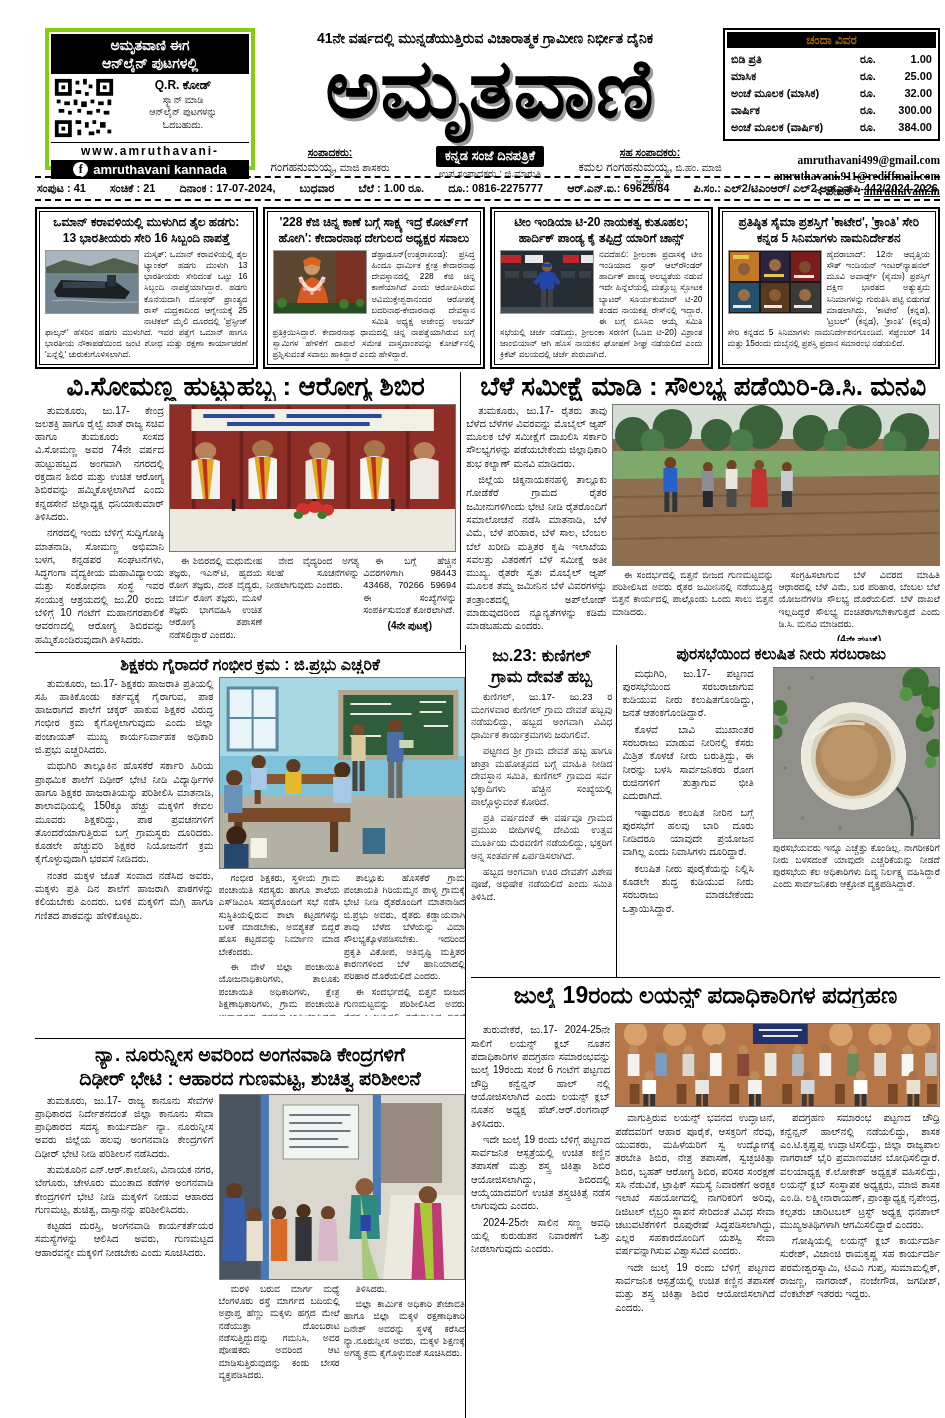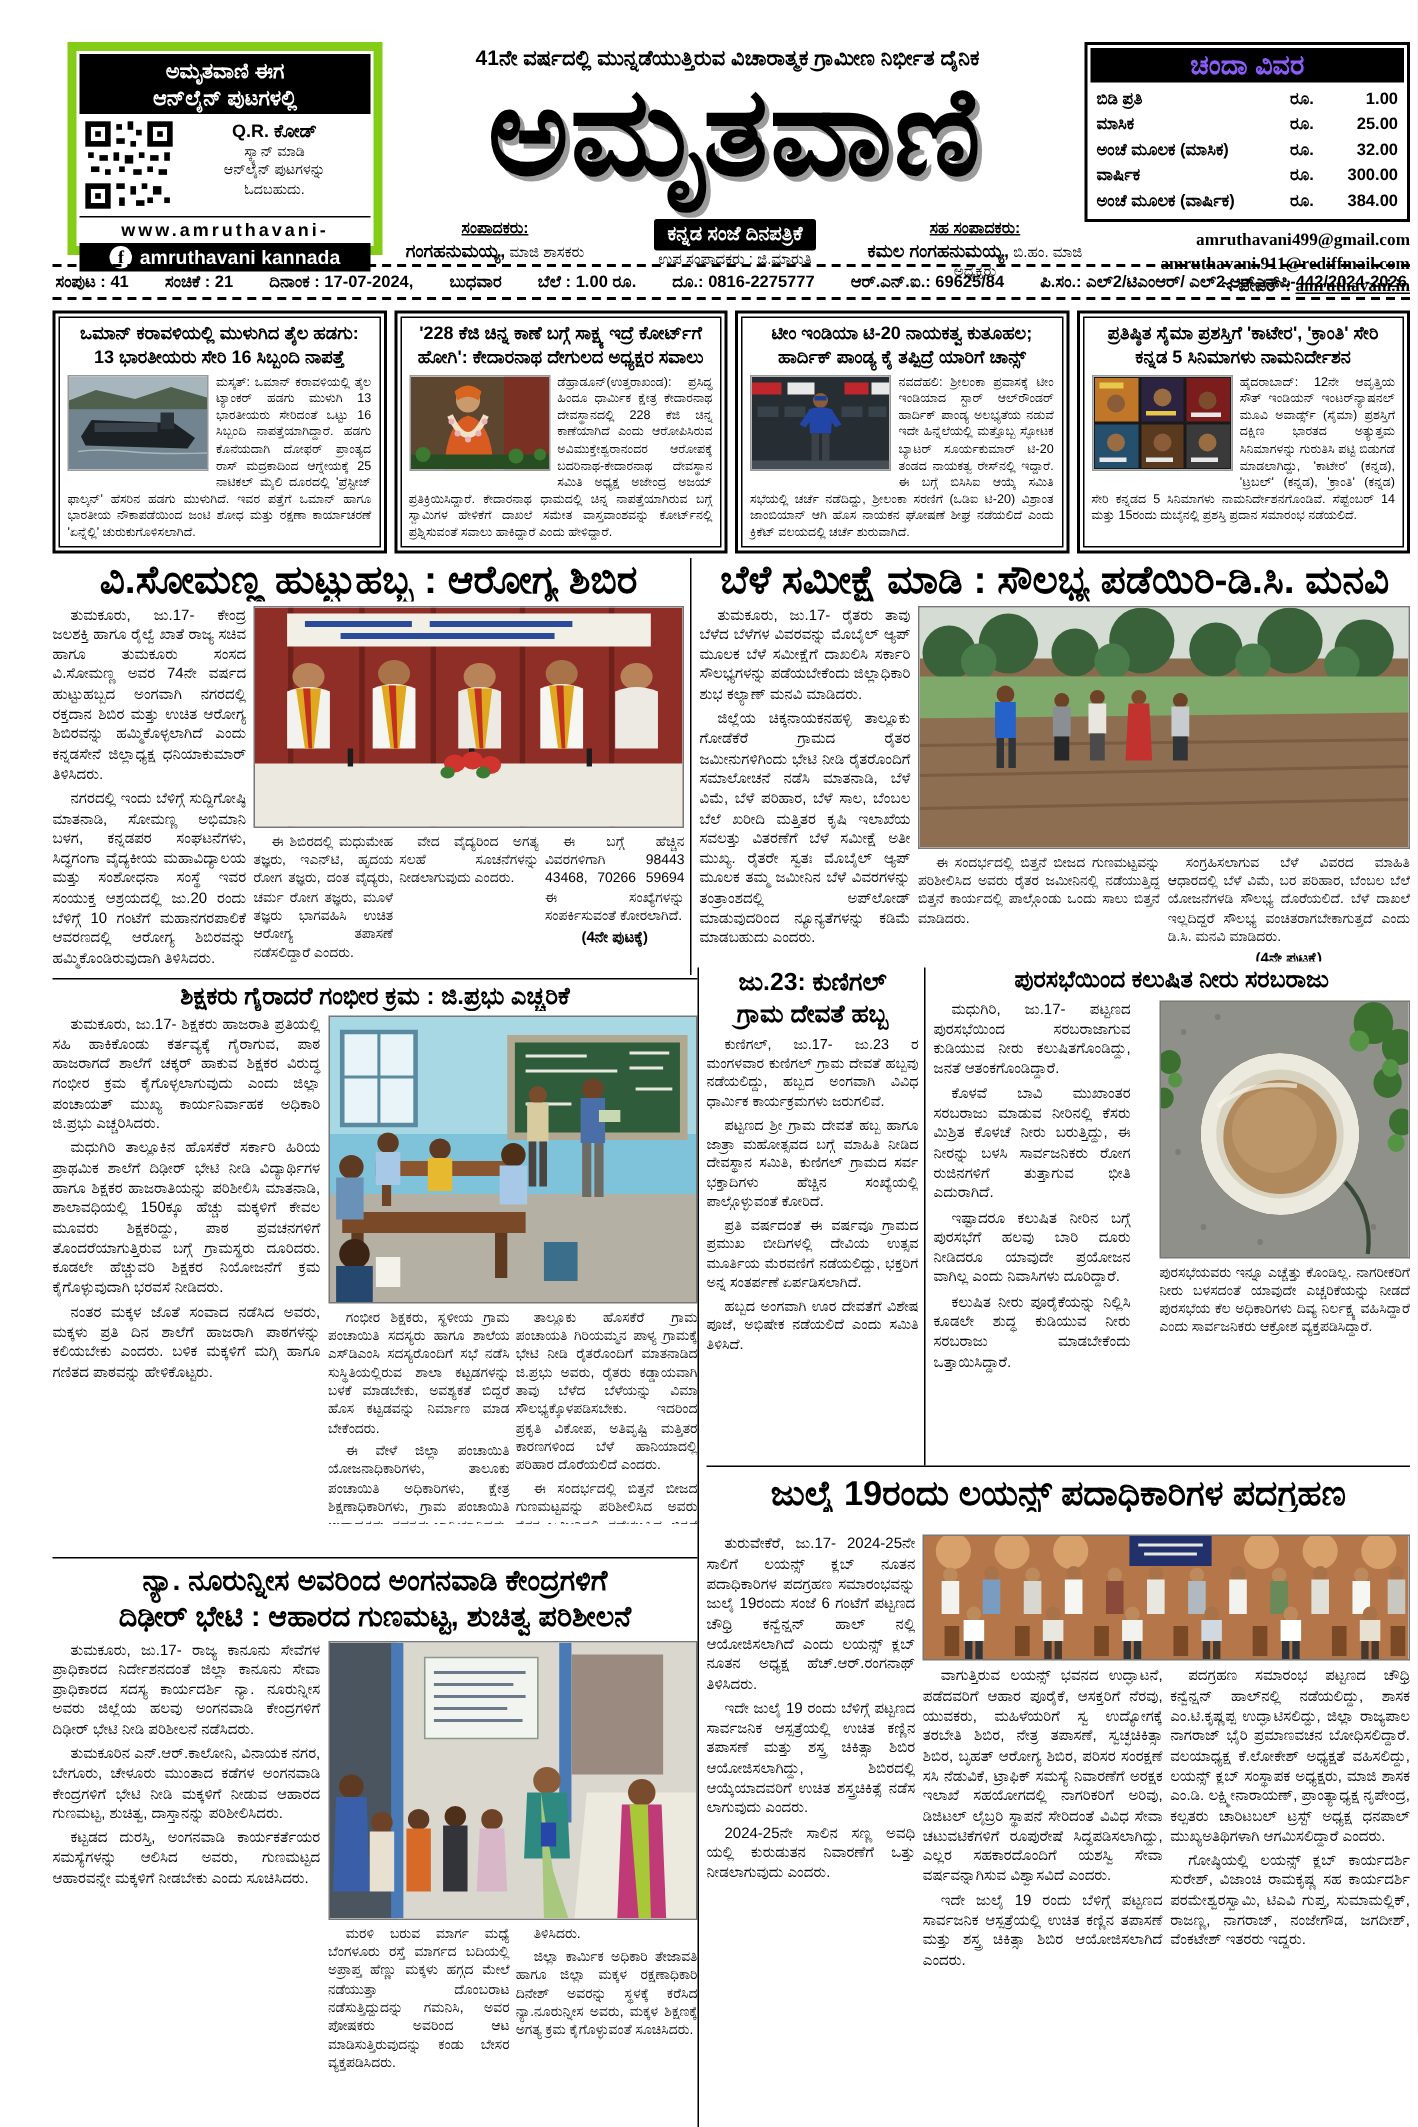--- a/index.html
+++ b/index.html
@@ -2,41 +2,41 @@
 <html><head>
 <meta charset="utf-8">
 <style>
   html,body{margin:0;padding:0;background:#e8e8e8}
   #page{position:relative;width:945px;height:1418px;background:#fff;color:#000;
         font-family:"Liberation Sans","DejaVu Sans",sans-serif;overflow:hidden;margin:0 auto}
   .abs{position:absolute}
   p{margin:0 0 3px 0;text-indent:12px}
   .jt{text-align:justify}
   
-  .online-box{left:45px;top:28px;width:210px;height:142px;border:6px solid #84cc16;padding:2px;box-sizing:border-box}
+  .online-box{left:45px;top:28px;width:210px;height:142px;border:4px solid #84cc16;padding:2px;box-sizing:border-box}
   .ob-head{background:#000;color:#fff;text-align:center;font-weight:bold;font-size:14px;line-height:1.3;padding:2px 0}
   .ob-mid{display:flex;gap:4px;padding:3px 2px}
   .qr{width:62px;height:62px;flex:none}
   .ob-txt{flex:1;text-align:center;font-size:9.5px;line-height:1.35}
   .ob-txt .b{font-size:12px;font-weight:bold}
   .ob-url{text-align:center;font-weight:bold;font-size:12px;letter-spacing:2px;border-top:1px solid #000;padding-top:1px}
   .ob-fb{background:#000;color:#fff;display:flex;align-items:center;gap:5px;justify-content:center;
          font-weight:bold;font-size:13px;padding:2px 0;margin-top:2px}
   .fb-ic{background:#fff;color:#000;border-radius:50%;width:15px;height:15px;display:inline-flex;
          align-items:center;justify-content:center;font-family:"Liberation Serif",serif;font-weight:bold;font-size:12px}
   .tagline{left:245px;top:30px;width:480px;text-align:center;font-weight:bold;font-size:14px}
   .masthead{left:230px;top:46px;width:520px;text-align:center;font-size:82px;font-weight:bold;
             line-height:1.05;letter-spacing:1px;text-shadow:3px 3px 0 #9a9a9a;white-space:nowrap}
   .mast-row{left:250px;top:146px;width:480px;display:flex;font-size:10px;line-height:1.3}
   .mast-cell{flex:1;text-align:center}
   .mast-label{text-decoration:underline;font-weight:bold;font-size:10.5px}
-  .mast-name{font-weight:bold;font-size:12px}
+  .mast-name{font-weight:normal;font-size:12px}
   .badge{display:inline-block;background:#000;color:#fff;font-weight:bold;font-size:13px;padding:2px 9px;border-radius:2px}
   .subs{left:723px;top:28px;width:217px;border:2px solid #000;box-sizing:border-box;padding:2px}
-  .subs-title{background:#000;color:#8b5cf6;text-align:center;font-weight:bold;font-size:18px;padding:1px 0}
+  .subs-title{background:#000;color:#a16207;text-align:center;font-weight:bold;font-size:12px;padding:1px 0}
   .subs-rows{padding:3px 4px 1px 4px}
   .subs-row{display:flex;font-size:11px;font-weight:bold;line-height:1.55}
   .subs-label{flex:1}
   .subs-cur{width:28px}
   .subs-amt{width:44px;text-align:right}
   .emails{left:690px;top:153px;width:250px;text-align:right;font-weight:bold;font-size:11.5px;line-height:1.35;
           font-family:"Liberation Serif",serif}
   .epaper{text-decoration:underline}
   .info-line{left:35px;top:176px;width:905px;border-top:2px dashed #000;border-bottom:2px dashed #000;
              padding:4px 2px;display:flex;justify-content:space-between;font-size:11px;font-weight:bold;box-sizing:border-box}

